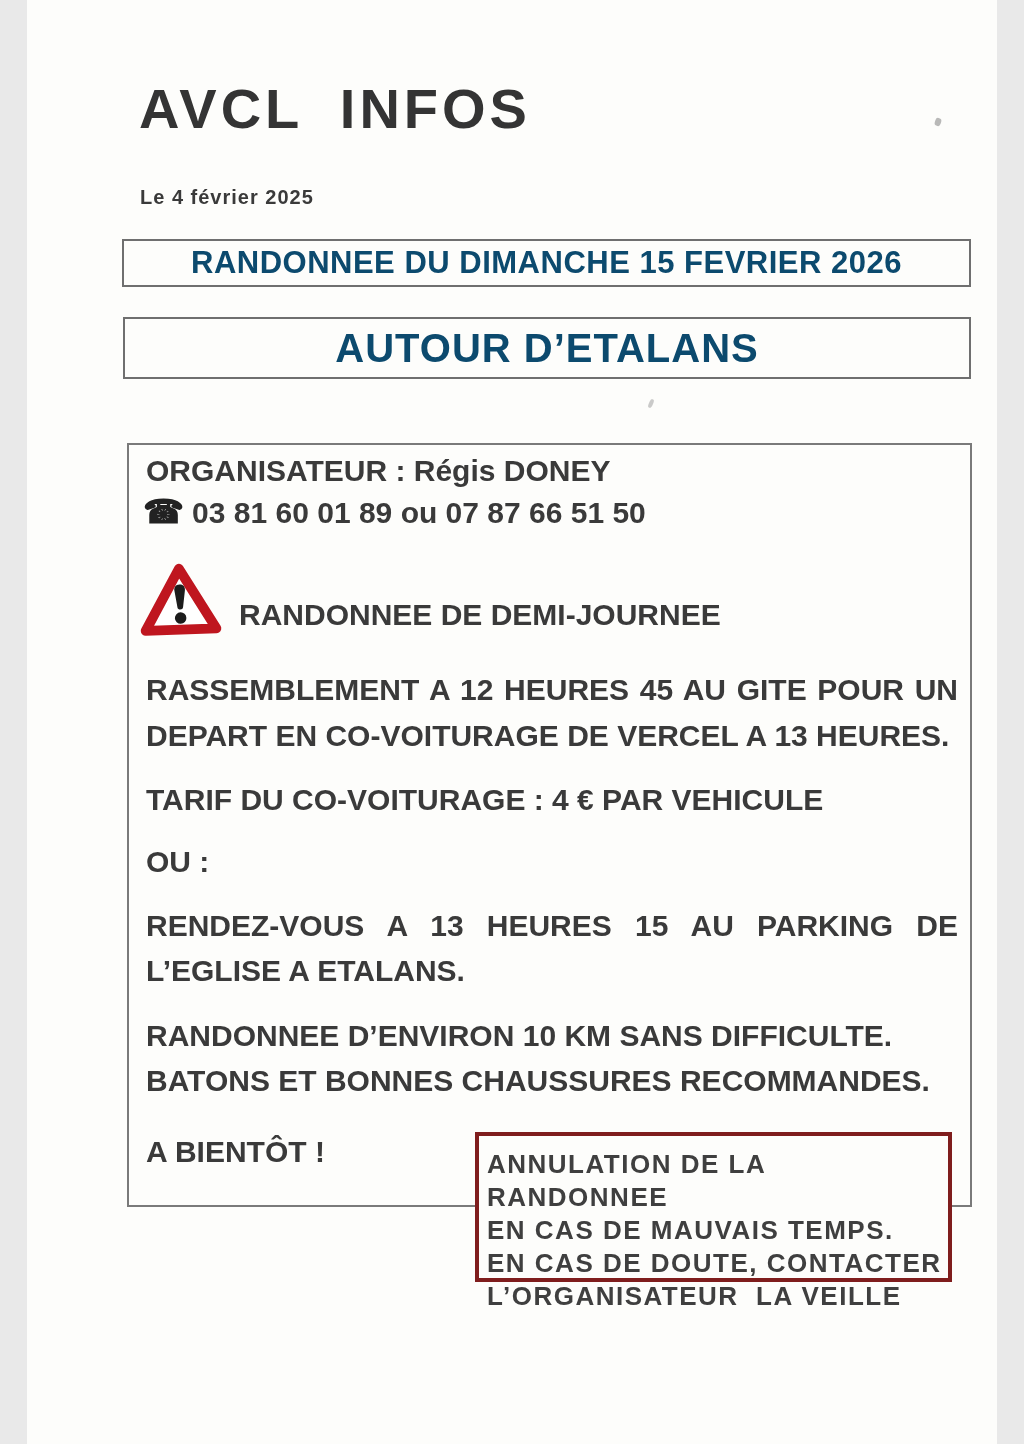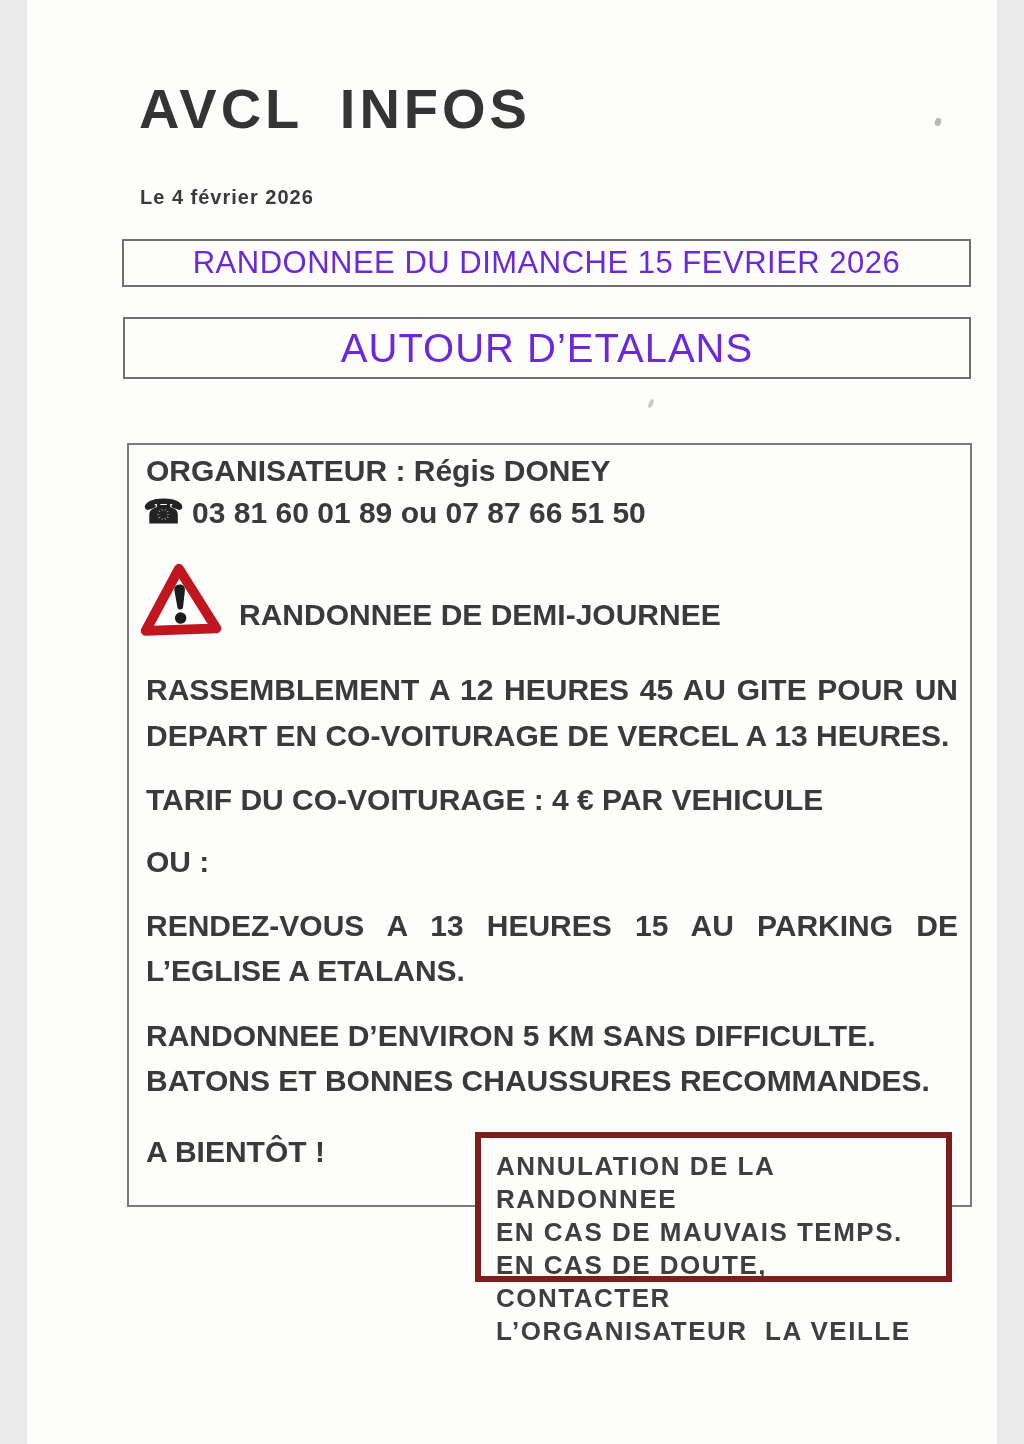--- a/index.html
+++ b/index.html
@@ -20,21 +20,21 @@
     letter-spacing:4px;word-spacing:18px;
   }
   .doc-date{
     left:113px;top:186px;
     font-size:20px;font-weight:bold;letter-spacing:1px;
   }
 
   .banner{
     border:2px solid #6f6f6f;
     display:flex;align-items:center;justify-content:center;
-    font-weight:normal;color:#6d28d9;background:transparent;
+    font-weight:bold;color:#0c4a6e;background:transparent;
   }
   .banner-event{left:95px;top:239px;width:845px;height:44px;font-size:31px;letter-spacing:0.5px;}
   .banner-location{left:96px;top:317px;width:844px;height:58px;font-size:40px;letter-spacing:1px;}
 
   .info-box{
     left:100px;top:443px;width:841px;height:760px;
     border:2px solid #7a7a7a;
   }
   .info-box .line, .info-box .pline{
     position:absolute;
@@ -56,42 +56,42 @@
   .p-fare{left:17px;top:338px;text-align:center;}
   .p-or{left:17px;top:400px;}
   .p-meeting{top:458px;}
   .p-meeting .pl{line-height:45px;}
   .p-hike{top:568px;}
   .p-hike .pl{line-height:45px;}
   .p-farewell{left:17px;top:690px;}
 
   .cancel-box{
     left:448px;top:1132px;width:477px;height:150px;
-    background:#fdfdfb;border:6px solid #7f1d1d;
+    background:#fdfdfb;border:4px solid #7f1d1d;
     box-sizing:border-box;
-    padding:12px 0 0 15px;
+    padding:12px 0 0 8px;
     z-index:5;
   }
   .cancel-box .cline{
     font-weight:bold;font-size:26px;line-height:33px;
     letter-spacing:1.5px;color:#3f3f3f;
     white-space:pre-wrap;
   }
 
   .artifact{background:#a8a8a8;border-radius:40%;}
   .artifact-1{left:908px;top:118px;width:6px;height:8px;transform:rotate(18deg);opacity:.8;}
   .artifact-2{left:622px;top:399px;width:4px;height:9px;transform:rotate(24deg);opacity:.6;}
 </style>
 </head>
 <body>
 
 <div class="page">
 
   <div class="abs doc-title">AVCL INFOS</div>
-  <div class="abs doc-date">Le 4 février 2026</div>
+  <div class="abs doc-date">Le 4 février 2025</div>
 
   <div class="abs banner banner-event">
     <span>RANDONNEE DU DIMANCHE 15 FEVRIER 2026</span>
   </div>
 
   <div class="abs banner banner-location">
     <span>AUTOUR D’ETALANS</span>
   </div>
 
   <div class="abs info-box">
@@ -117,21 +117,21 @@
     <div class="line p-fare">TARIF DU CO-VOITURAGE : 4 € PAR VEHICULE</div>
 
     <div class="line p-or">OU :</div>
 
     <div class="para p-meeting">
       <div class="pl jline">RENDEZ-VOUS A 13 HEURES 15 AU PARKING DE</div>
       <div class="pl">L’EGLISE A ETALANS.</div>
     </div>
 
     <div class="para p-hike">
-      <div class="pl">RANDONNEE D’ENVIRON 5 KM SANS DIFFICULTE.</div>
+      <div class="pl">RANDONNEE D’ENVIRON 10 KM SANS DIFFICULTE.</div>
       <div class="pl">BATONS ET BONNES CHAUSSURES RECOMMANDES.</div>
     </div>
 
     <div class="line p-farewell">A BIENTÔT !</div>
 
   </div>
 
   <div class="abs cancel-box">
     <div class="cline">ANNULATION DE LA RANDONNEE</div>
     <div class="cline">EN CAS DE MAUVAIS TEMPS.</div>

